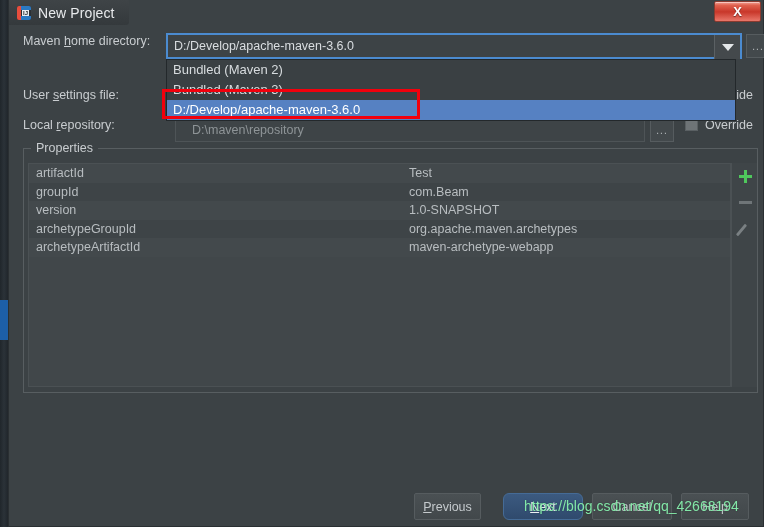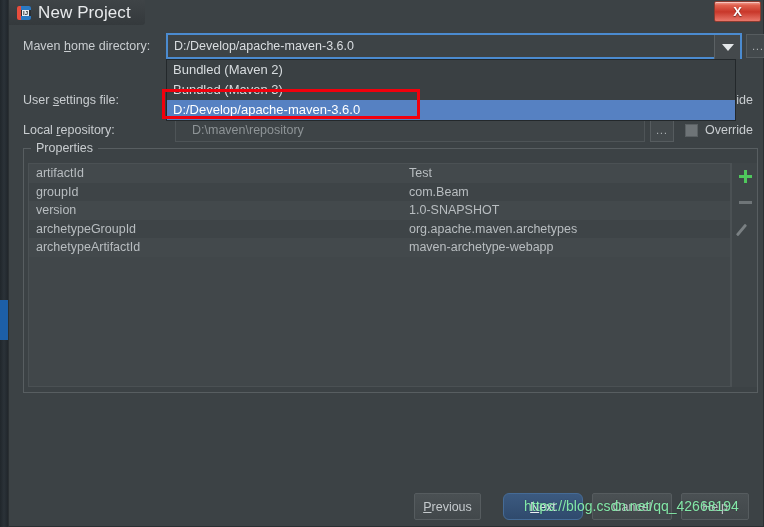--- a/index.html
+++ b/index.html
@@ -63,41 +63,41 @@
     background: #2b2f33; border-radius: 2px; overflow: hidden;
   }
   #app-icon i { position: absolute; display: block; }
   #app-icon .i-red   { left: 0; top: 0;   width: 4px;  height: 14px; background: #e84d3d; }
   #app-icon .i-blue  { left: 4px; top: 0; width: 10px; height: 4px;  background: #2b79c2; }
   #app-icon .i-blue2 { left: 4px; top: 10px; width: 10px; height: 4px; background: #2b79c2; }
   #app-icon .i-white { left: 5px; top: 4px; width: 7px; height: 6px; background: #e9ecef;
                        font: 700 6px "Liberation Sans", sans-serif; color:#2b2f33;
                        text-align:center; line-height:6px; }
   #title-text {
-    font-size: 17px; color: #e8eaec; white-space: nowrap; letter-spacing: .1px;
+    font-size: 14px; color: #e8eaec; white-space: nowrap; letter-spacing: .1px;
   }
 
   
   #close-button {
     position: absolute; right: 4px; top: 1px;
     width: 47px; height: 21px;
     border: 1px solid #8a3b30;
     border-radius: 2px;
     background: linear-gradient(180deg,#f2a095 0%, #e0604d 18%, #c8372a 52%, #e9776a 100%);
     box-shadow: inset 0 1px 0 rgba(255,255,255,.45);
     display: flex; align-items: center; justify-content: center;
     cursor: pointer;
   }
   #close-button span {
     font: bold 13px "Liberation Sans", sans-serif; color: #ffffff;
     text-shadow: 0 1px 1px rgba(0,0,0,.5);
   }
 
   
-  .row { position: absolute; height: 24px; display: flex; align-items: center; }
+  .row { position: absolute; height: 24px; display: flex; }
   .form-label {
     font-size: 12.5px; color: #c9cdd0; white-space: nowrap;
   }
   .form-label u { text-decoration: underline; }
 
   .field {
     height: 24px;
     background: #41474a;
     border: 1px solid #5b6164;
     display: flex; align-items: center;

